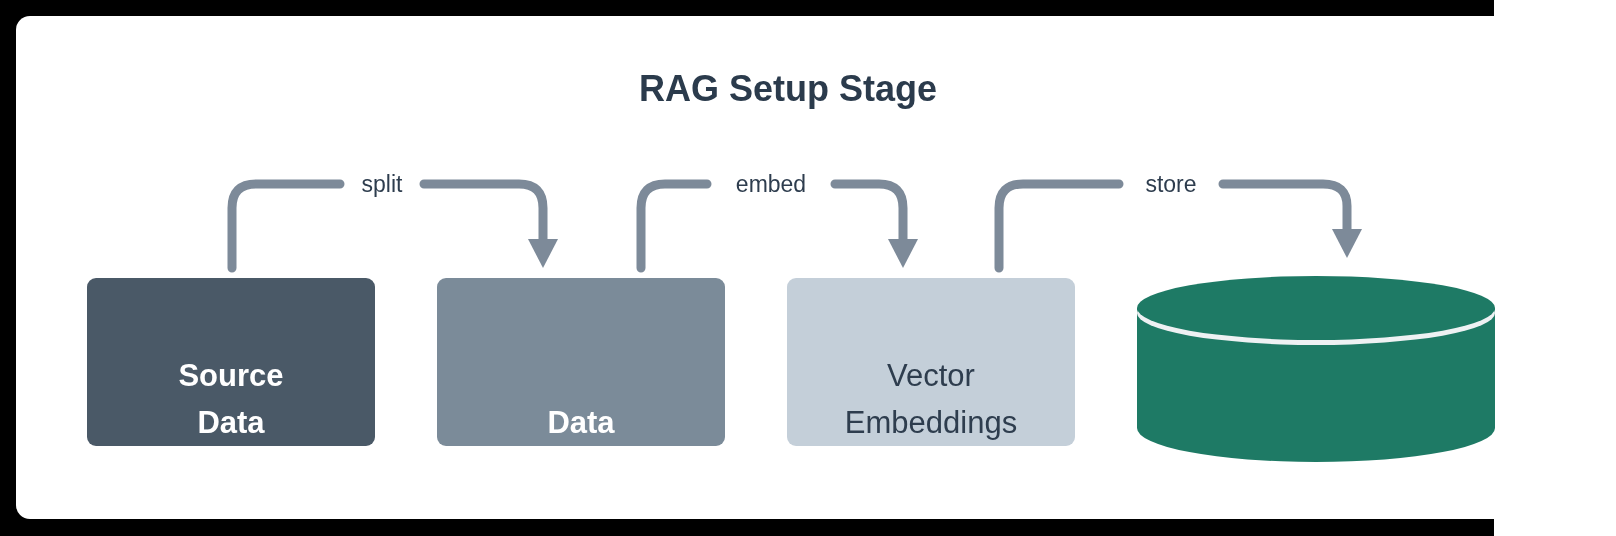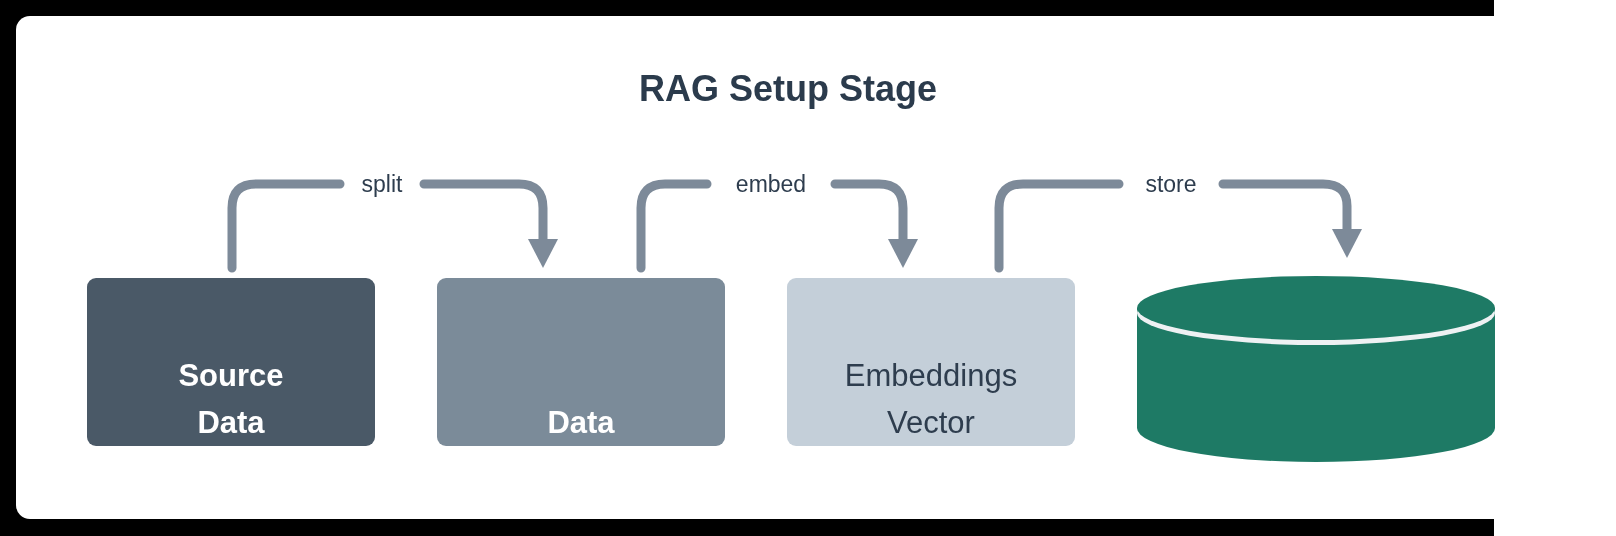--- a/index.html
+++ b/index.html
@@ -68,22 +68,22 @@
   <div class="node node-source">
     <span class="line">Source</span>
     <span class="line">Data</span>
   </div>
 
   <div class="node node-chunks">
     <span class="line">Data</span>
   </div>
 
   <div class="node node-embeddings">
+    <span class="line">Vector</span>
     <span class="line">Embeddings</span>
-    <span class="line">Vector</span>
   </div>
 
   <div class="cyl">
     <div class="cyl-body"></div>
     <div class="cyl-rim"></div>
     <div class="cyl-top"></div>
   </div>
 </div>
 
 </body></html>

